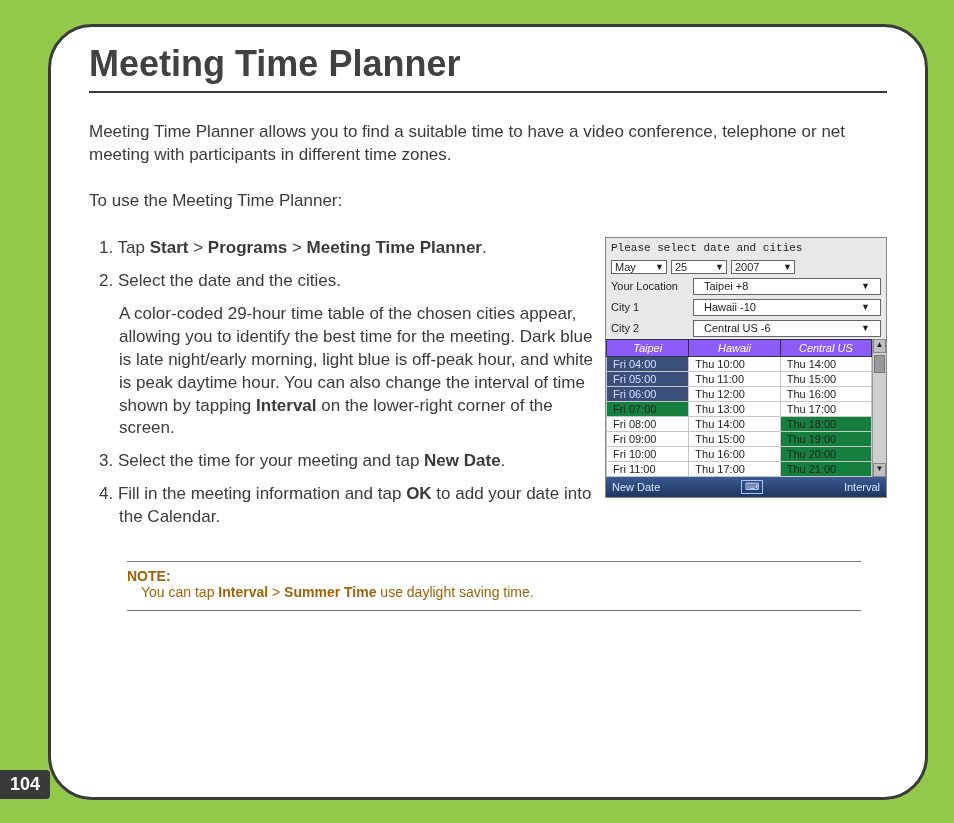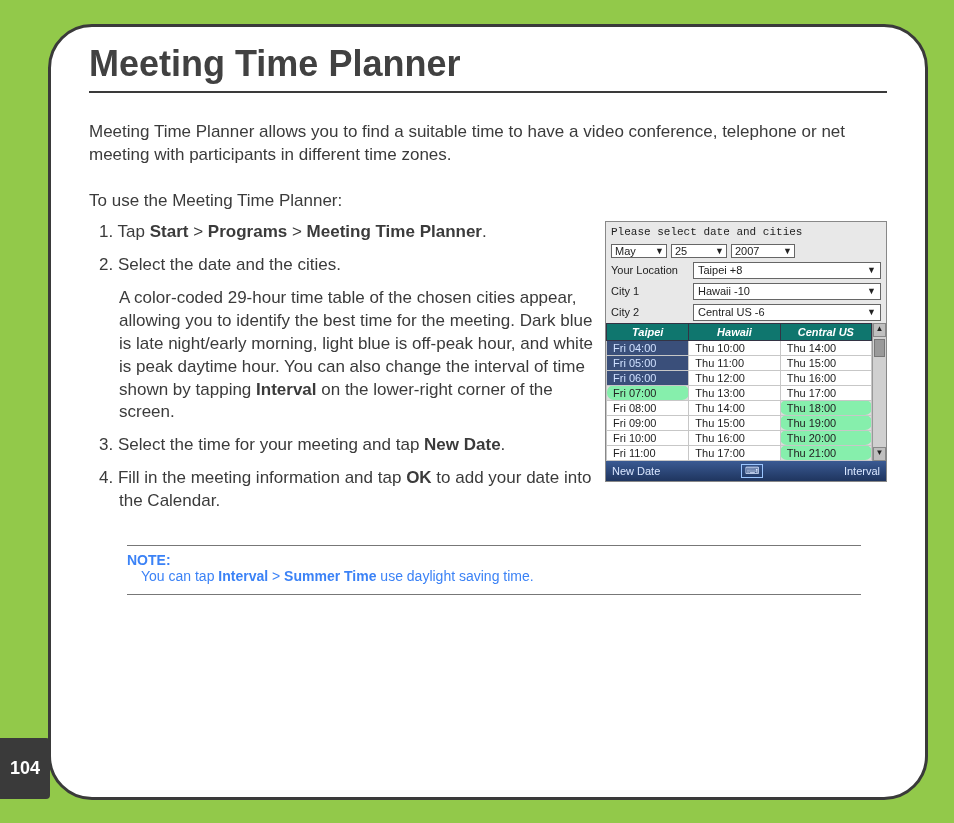--- a/index.html
+++ b/index.html
@@ -35,53 +35,53 @@
     margin-bottom: 24px;
   }
   .section-heading {
     font-size: 25px;
     font-weight: bold;
     color: #414141;
     margin-bottom: 8px;
   }
   .section-lead {
     font-size: 17px;
-    margin-bottom: 10px;
+    margin-bottom: 26px;
   }
   .content-row {
     display: flex;
     gap: 10px;
     align-items: flex-start;
   }
   .steps {
     flex: 1 1 auto;
     font-size: 17px;
     line-height: 1.35;
   }
   .step { margin: 0 0 10px 30px; text-indent: -20px; }
   .subtext { margin: 0 0 10px 30px; }
   .bold { font-weight: bold; }
   .note-box {
     margin: 22px 0 0 38px;
     border-top: 1px solid #777;
     border-bottom: 1px solid #777;
     padding: 6px 0 10px 0;
     font-size: 14px;
-    color: #3b82f6;
+    color: #a16207;
     width: 92%;
   }
   .page-number {
     position: absolute;
     left: 0;
     bottom: 24px;
     background: #3a3a3a;
     color: #fff;
     font-weight: bold;
     font-size: 18px;
-    padding: 20px 10px;
+    padding: 4px 10px;
     border-radius: 0 4px 4px 0;
   }
 
   
   .device {
     flex: 0 0 282px;
     width: 282px;
     border: 1px solid #888;
     background: #dcdcdc;
     font-family: Tahoma, Arial, sans-serif;
@@ -126,37 +126,37 @@
   }
   .form-row label { width: 78px; }
   .select {
     background: #fff; border: 1px solid #666; height: 14px;
     display: inline-flex; align-items: center; justify-content: space-between;
     padding: 0 2px 0 3px; font-size: 11px;
   }
   .select .arrow { font-size: 9px; margin-left: 3px; }
   .input {
     background: #fff; border: 1px solid #666; height: 17px;
-    display: inline-flex; align-items: center; padding: 0 4px;
+    display: inline-flex; align-items: center; padding: 0 10px;
     flex: 1;
   }
   .input .arrow { margin-left: auto; font-size: 9px; }
   .table-wrap { display: flex; }
   .table { flex: 1; border-collapse: collapse; width: 100%; }
   .table th {
-    background: #0f766e; color: #fff; font-weight: bold;
+    background: #8b5cf6; color: #fff; font-weight: normal;
     font-size: 11px; padding: 2px 0; border: 1px solid #334;
     font-style: italic;
   }
   .table td {
     background: #fff; border: 1px solid #c7c7c7;
     font-size: 11px; padding: 1px 6px; text-align: left;
   }
   .table td.dk { background: #3a4f7a; color: #cfe0ff; }
-  .table td.lt { background: #86efac; border-radius: 7px; }
+  .table td.lt { background: #15803d; }
   .scroll {
     width: 14px; background: #d0d0d0;
     display: flex; flex-direction: column; justify-content: space-between;
     border-left: 1px solid #999;
   }
   .scroll .btn { height: 14px; background: #bfbfbf; border: 1px solid #888; font-size: 8px; text-align:center; }
   .scroll .thumb { height: 18px; background: #9a9a9a; border: 1px solid #777; margin: 2px 1px; }
   .bottom-bar {
     background: linear-gradient(#3a5a93, #1f355f);
     color: #d9e6ff; display: flex; align-items: center;

